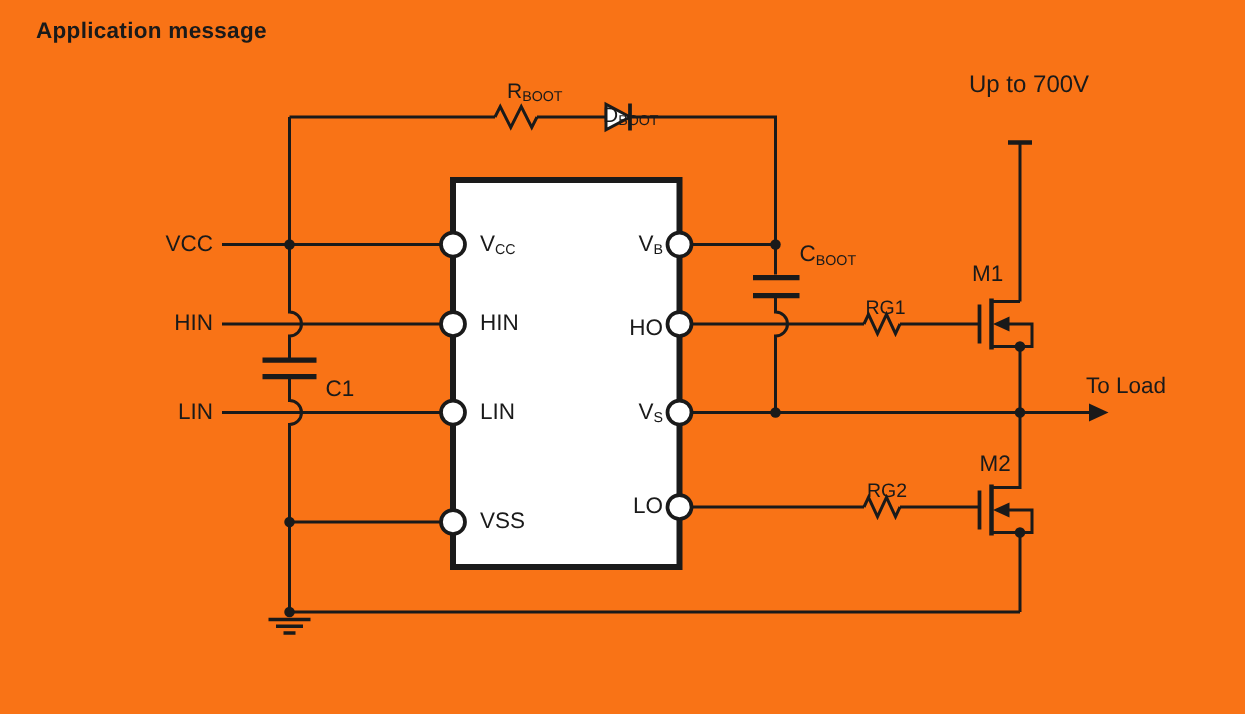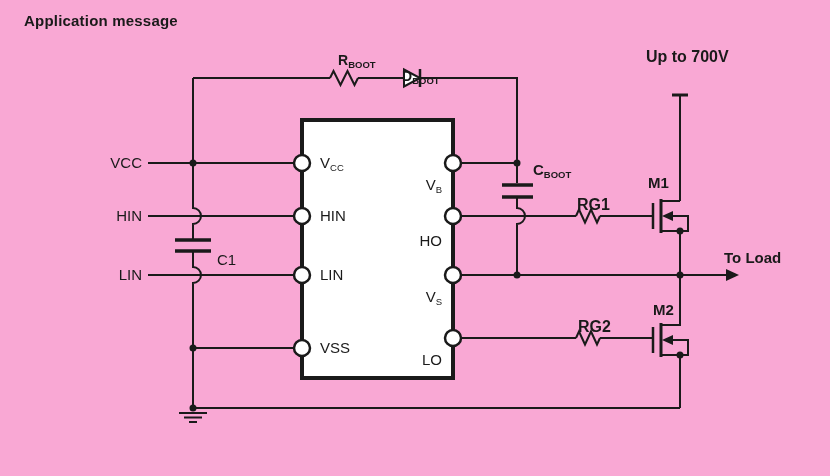--- a/index.html
+++ b/index.html
@@ -1,37 +1,37 @@
 <!DOCTYPE html>
 <html><head>
 <meta charset="utf-8">
 <style>
   html,body { margin:0; padding:0; background:#fff; }
   .screen {
     position:relative; width:830px; height:476px;
-    background:#f9a8d4; overflow:hidden;
+    background:#f97316; overflow:hidden;
     font-family:"Liberation Sans", sans-serif; color:#1a1a1a;
   }
   .title {
     position:absolute; left:24px; top:12px;
     font-size:15px; font-weight:bold; letter-spacing:0.2px;
   }
   .caption {
     position:absolute; left:0; top:434px; width:100%;
     text-align:center; font-size:14.5px;
   }
   svg.circuit { position:absolute; left:0; top:0; }
   .lbl { position:absolute; font-size:15px; white-space:nowrap; line-height:18px; }
-  .bold { font-weight:bold; }
-  .sz13 { font-size:16px; }
+  .bold { font-weight:normal; }
+  .sz13 { font-size:13px; }
   .sz16 { font-size:16px; }
   .ra { text-align:right; }
   .sub { font-size:9.5px; vertical-align:-2.5px; letter-spacing:0; }
   .pinL { left:320px; width:60px; }
-  .pinR { left:396px; width:46px; text-align:right;margin-top:22px; }
+  .pinR { left:396px; width:46px; text-align:right; }
 </style>
 </head>
 <body>
 
 <div class="screen">
 
   <div class="title">Application message</div>
 
   <div>
     <svg class="circuit" width="830" height="476" viewBox="0 0 830 476">

